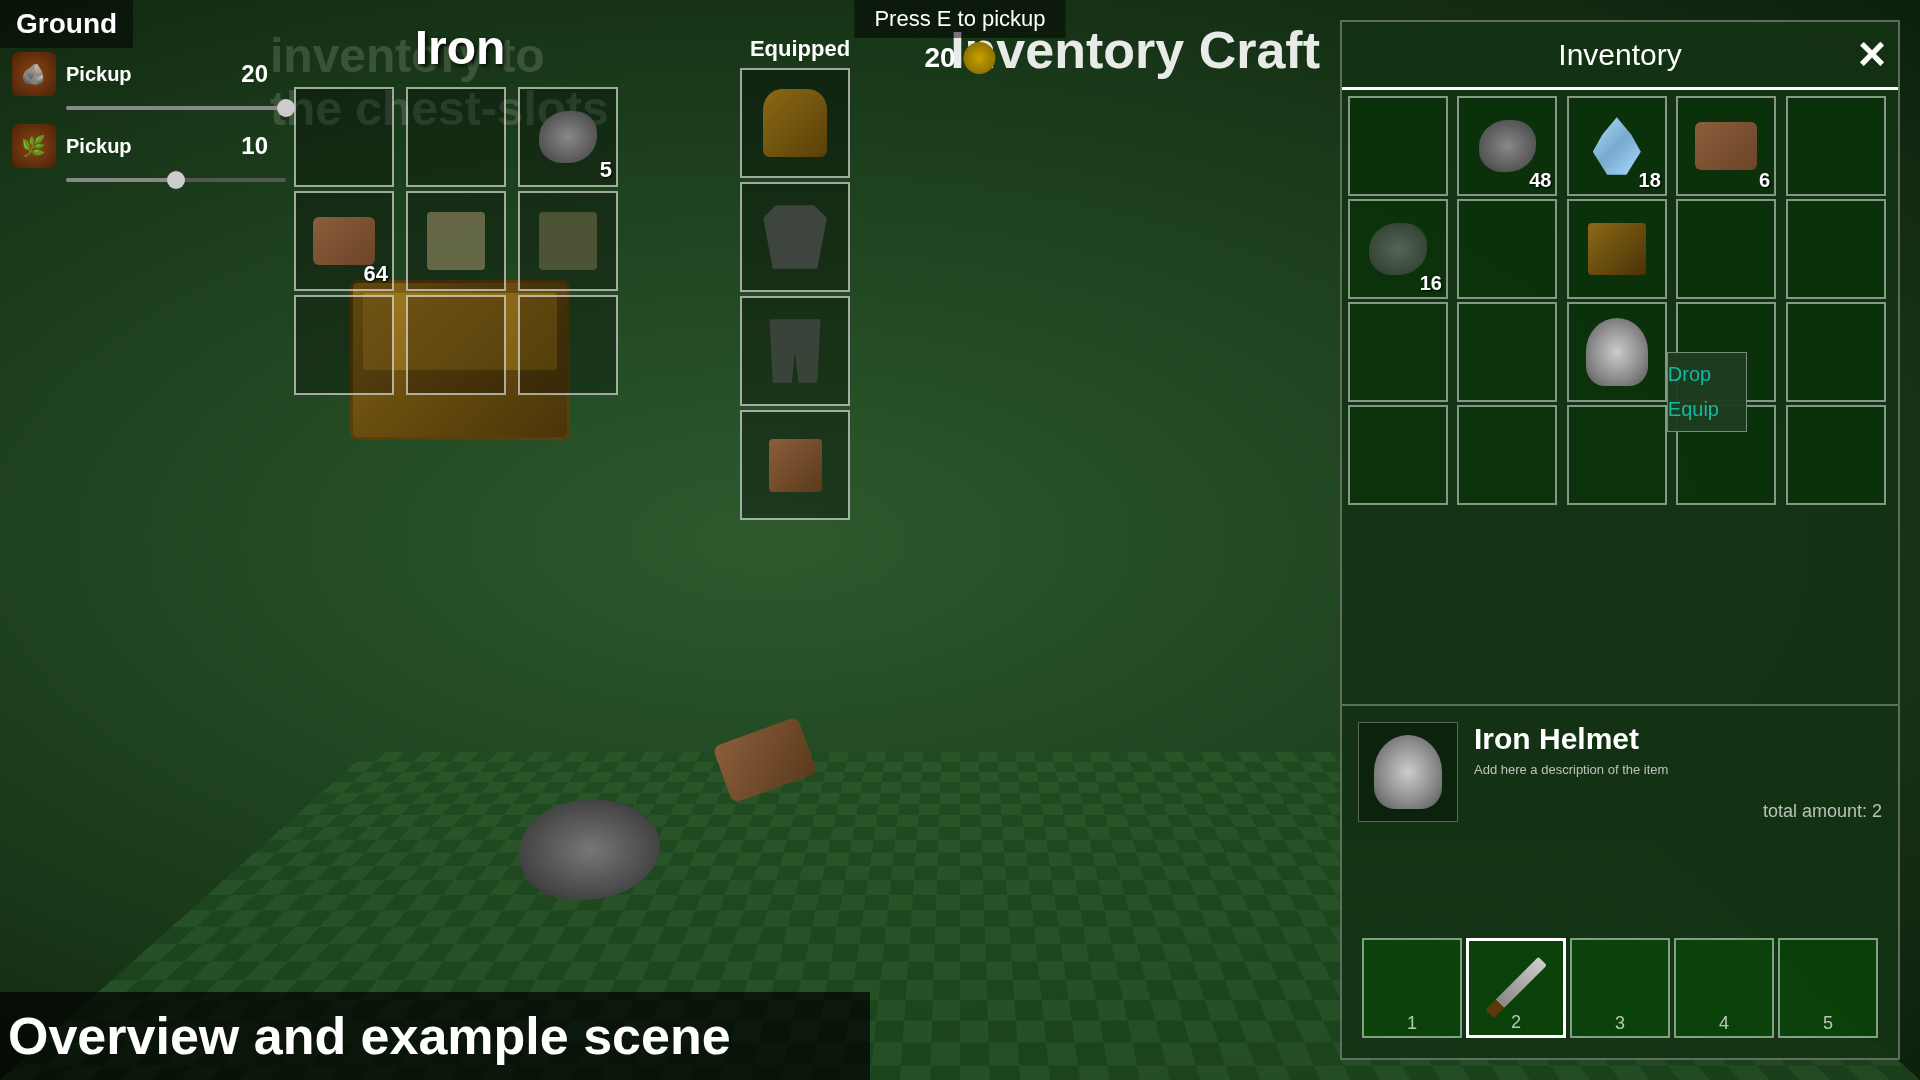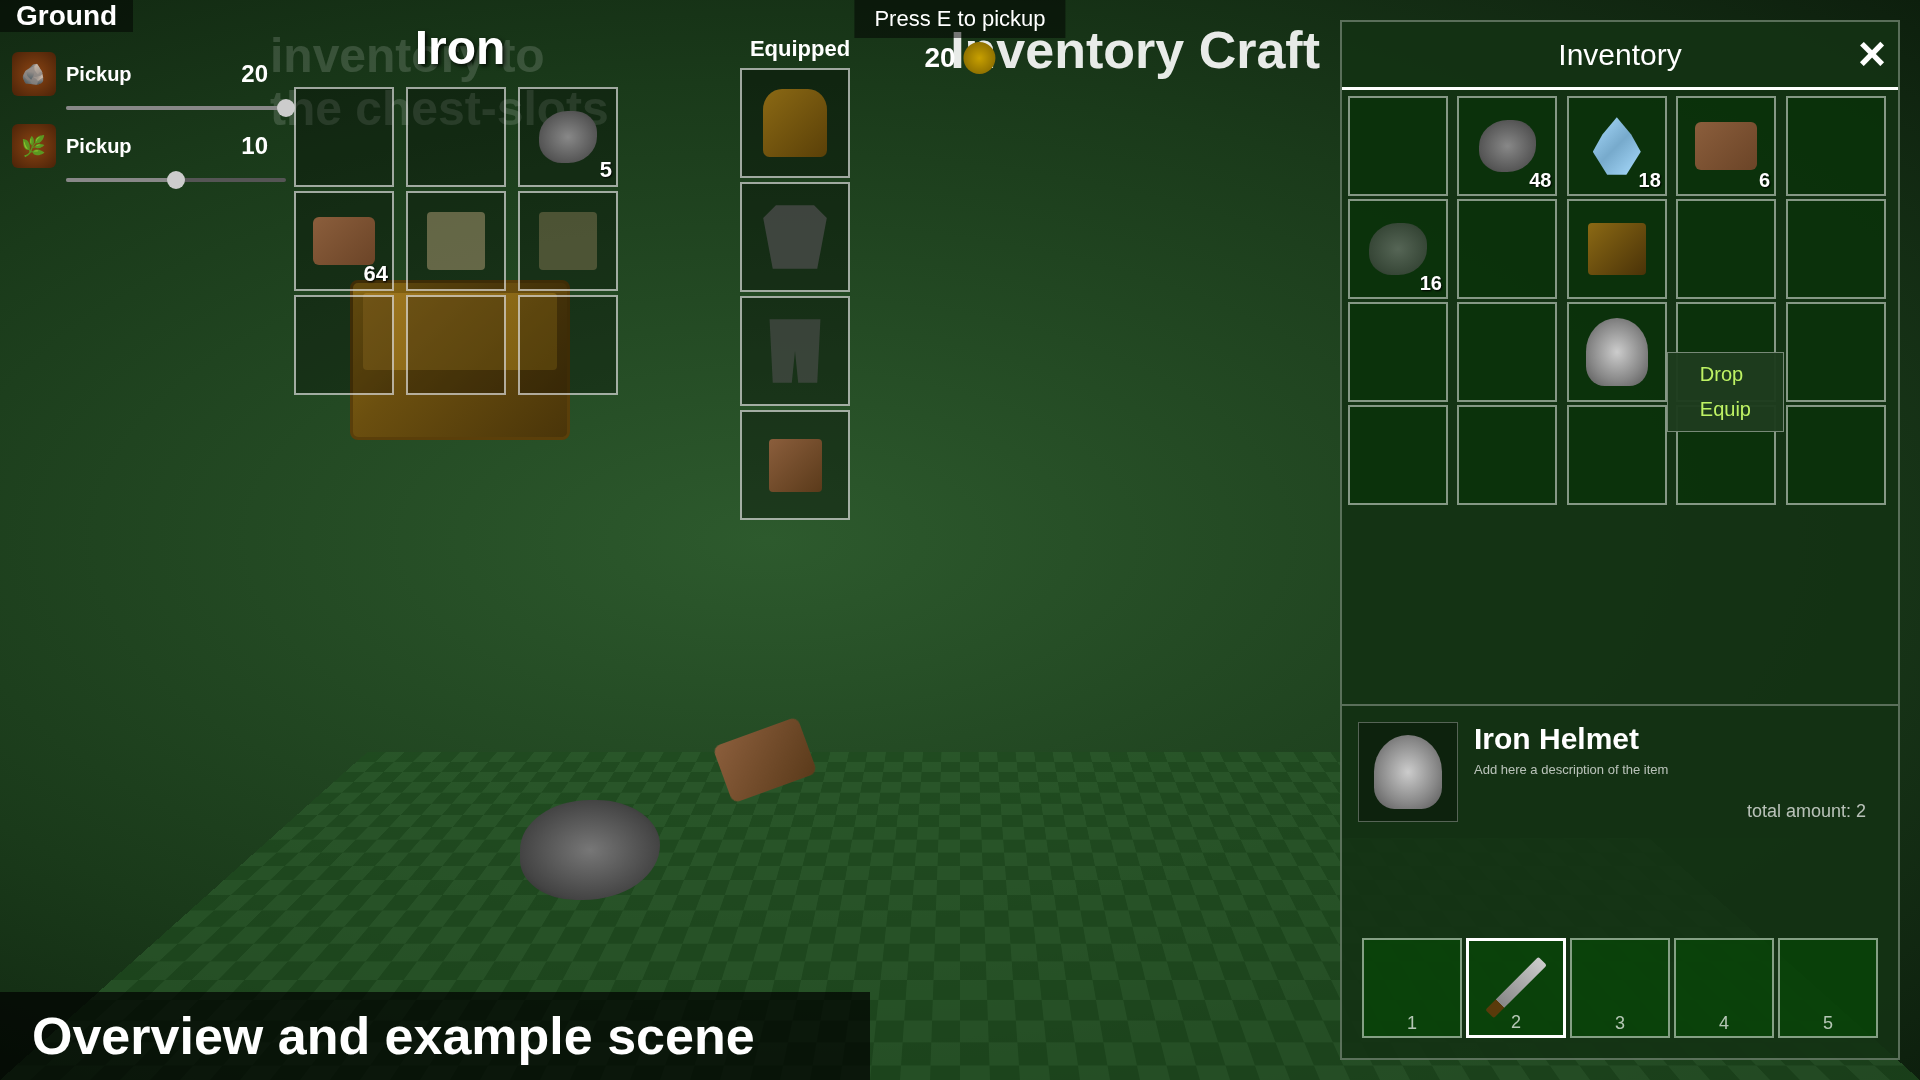--- a/index.html
+++ b/index.html
@@ -54,21 +54,21 @@
     }
 
     
     .ground-label {
       position: absolute;
       top: 0;
       left: 0;
       color: white;
       font-size: 28px;
       font-weight: bold;
-      padding: 0 16px;
+      padding: 8px 16px;
       background: rgba(0,0,0,0.5);
       z-index: 10;
     }
 
     
     .ground-panel {
       position: absolute;
       top: 40px;
       left: 0;
       width: 280px;
@@ -300,22 +300,22 @@
     
     .context-menu {
       position: absolute;
       background: rgba(30,60,30,0.97);
       border: 1px solid rgba(255,255,255,0.4);
       z-index: 50;
       padding: 4px 0;
       min-width: 80px;
     }
     .context-item {
-      padding: 6px 32px;
-      color: #bef264;
+      padding: 6px 0;
+      color: #14b8a6;
       font-size: 20px;
       cursor: pointer;
     }
 
     
     .item-detail {
       position: absolute;
       bottom: 220px;
       left: 0; right: 0;
       background: rgba(20,50,20,0.95);
@@ -347,21 +347,21 @@
     }
     .item-desc {
       color: rgba(255,255,255,0.7);
       font-size: 13px;
     }
     .item-total {
       color: rgba(255,255,255,0.7);
       font-size: 18px;
       position: absolute;
       bottom: 16px;
-      right: 32px;
+      right: 16px;
     }
 
     
     .hotbar {
       position: absolute;
       bottom: 10px;
       left: 0; right: 0;
       padding: 10px;
     }
     .hotbar-slots {
@@ -408,21 +408,21 @@
     
     .bottom-text {
       position: absolute;
       bottom: 0;
       left: 0;
       width: 870px;
       background: rgba(0,0,0,0.7);
       color: white;
       font-size: 52px;
       font-weight: bold;
-      padding: 14px 32px;
+      padding: 14px 8px;
       z-index: 25;
     }
 
     
     .inv-craft-title {
       position: absolute;
       top: 20px;
       right: 600px;
       color: white;
       font-size: 52px;

